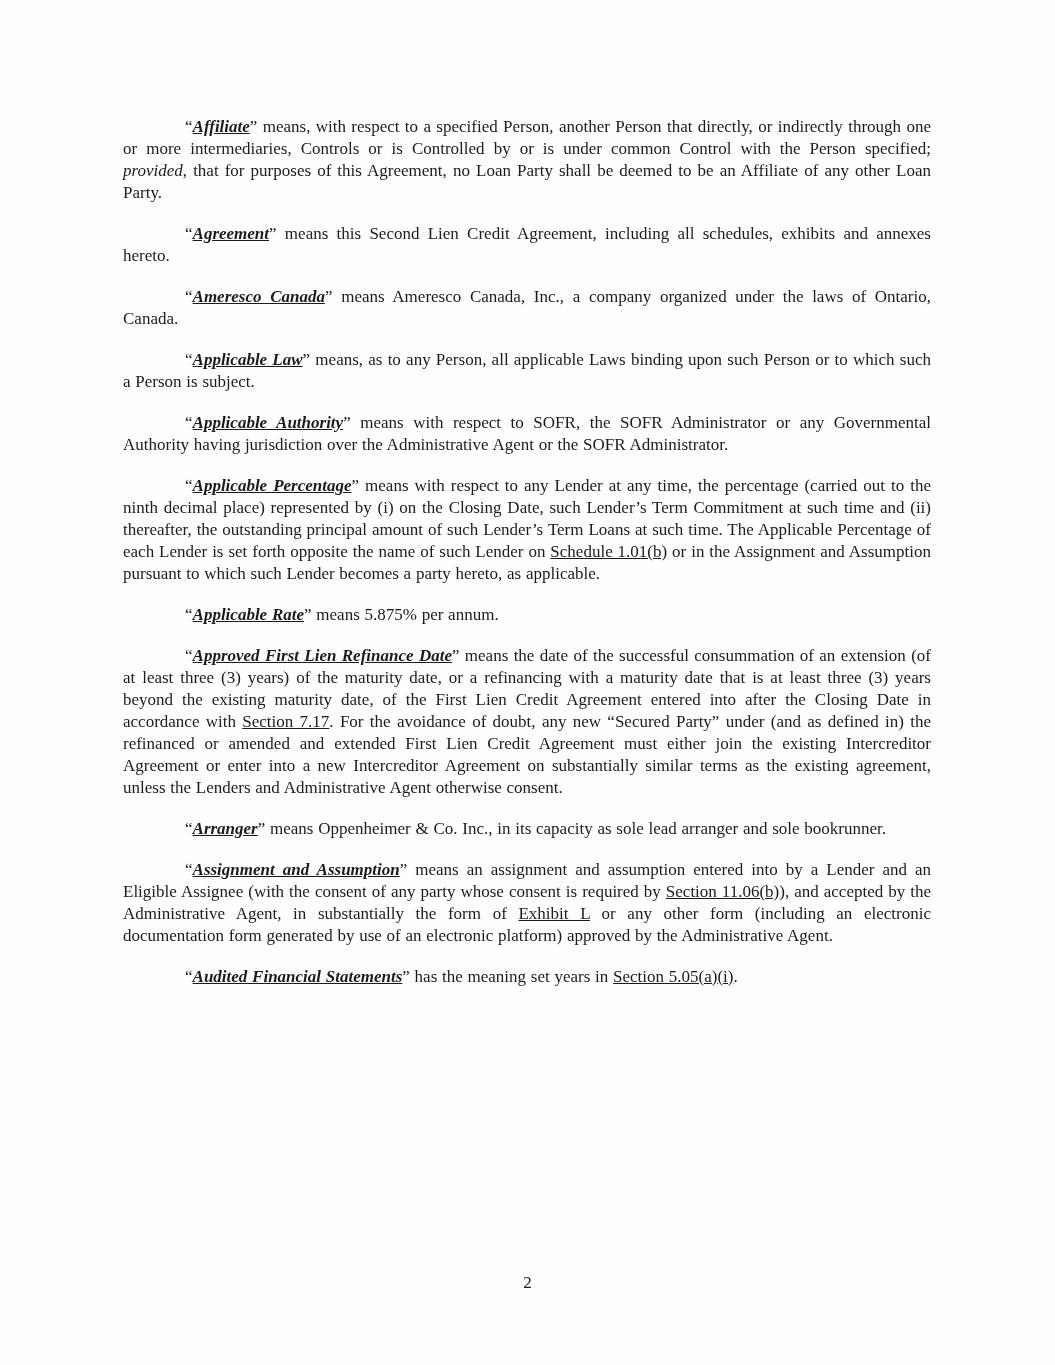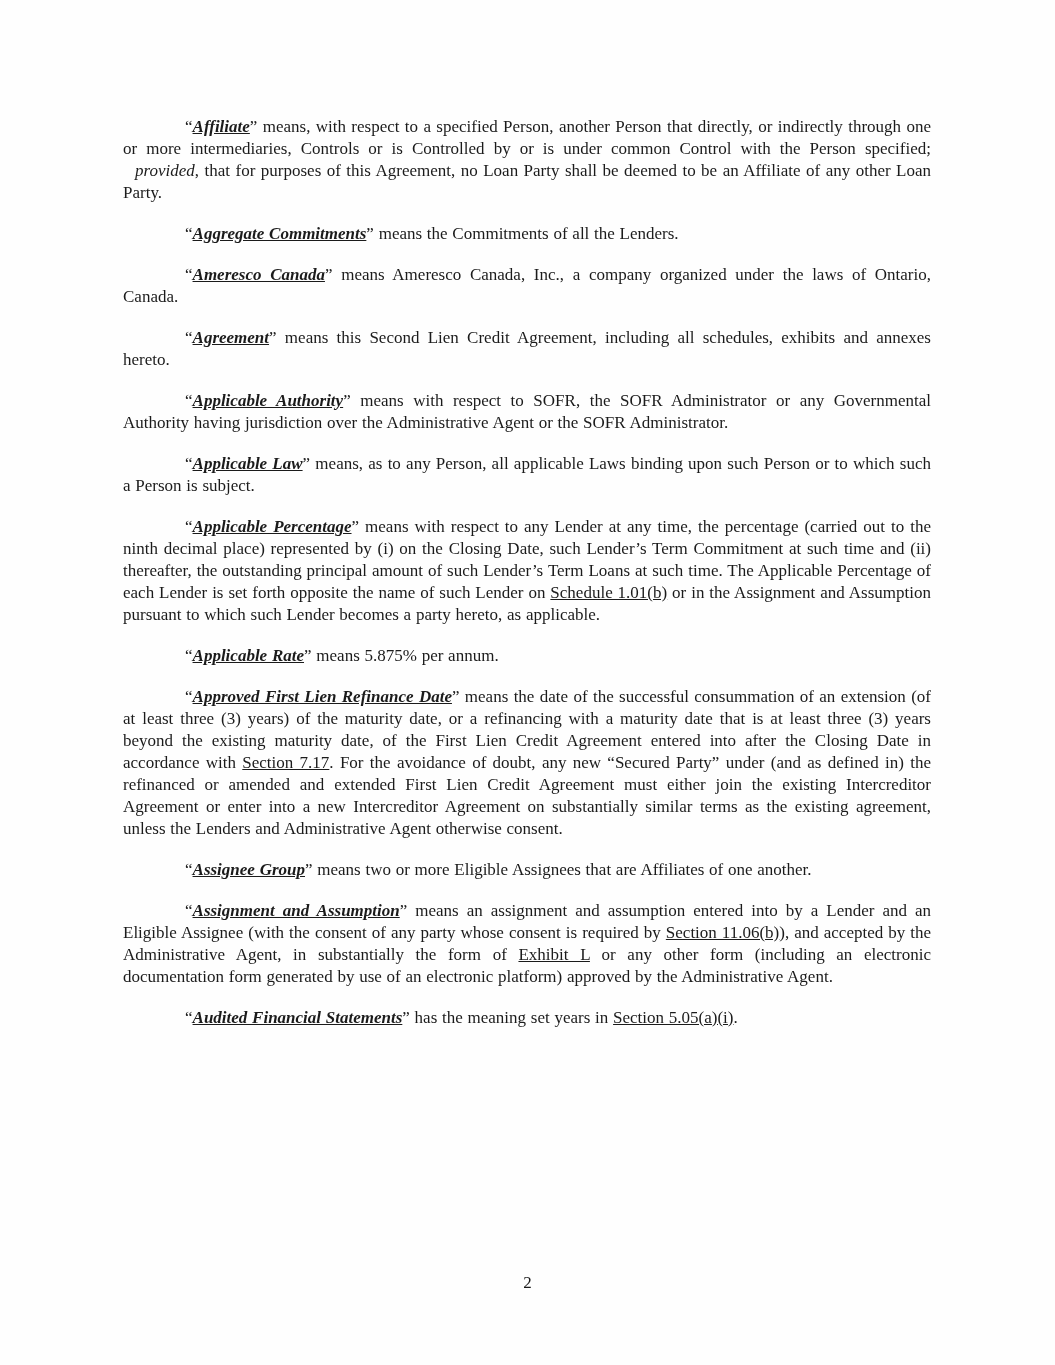--- a/index.html
+++ b/index.html
@@ -28,45 +28,44 @@
     line-height: 22px;
     word-spacing: 0.5px;
   }
   .r  { }
   .term {
     font-weight: bold;
     font-style: italic;
     text-decoration: underline;
     margin-top: 24px;
   }
-  .it { font-style: italic; margin-left: 12px; }
+  .it { font-style: italic; }
   .ref { text-decoration: underline; }
   .page-footer {
     position: absolute;
     top: 1272px;
     left: 0;
     width: 100%;
     text-align: center;
     font-size: 17px;
     line-height: 22px;
   }
 </style>
 </head>
 <body>
 
 <div class="page">
   <main class="page-content">
 
   <p class="para"><span class="r">“</span><span class="term">Affiliate</span><span class="r">” means, with respect to a specified Person, another Person that directly, or indirectly through one or more intermediaries, Controls or is Controlled by or is under common Control with the Person specified; </span><span class="it">provided</span><span class="r">, that for purposes of this Agreement, no Loan Party shall be deemed to be an Affiliate of any other Loan Party.</span></p>
-      <p class="para"><span class="r">“</span><span class="term">Aggregate Commitments</span><span class="r">” means the Commitments of all the Lenders.</span></p>
+      <p class="para"><span class="r">“</span><span class="term">Agreement</span><span class="r">” means this Second Lien Credit Agreement, including all schedules, exhibits and annexes hereto.</span></p>
       <p class="para"><span class="r">“</span><span class="term">Ameresco Canada</span><span class="r">” means Ameresco Canada, Inc., a company organized under the laws of Ontario, Canada.</span></p>
-      <p class="para"><span class="r">“</span><span class="term">Agreement</span><span class="r">” means this Second Lien Credit Agreement, including all schedules, exhibits and annexes hereto.</span></p>
+      <p class="para"><span class="r">“</span><span class="term">Applicable Law</span><span class="r">” means, as to any Person, all applicable Laws binding upon such Person or to which such a Person is subject.</span></p>
       <p class="para"><span class="r">“</span><span class="term">Applicable Authority</span><span class="r">” means with respect to SOFR, the SOFR Administrator or any Governmental Authority having jurisdiction over the Administrative Agent or the SOFR Administrator.</span></p>
-      <p class="para"><span class="r">“</span><span class="term">Applicable Law</span><span class="r">” means, as to any Person, all applicable Laws binding upon such Person or to which such a Person is subject.</span></p>
       <p class="para"><span class="r">“</span><span class="term">Applicable Percentage</span><span class="r">” means with respect to any Lender at any time, the percentage (carried out to the ninth decimal place) represented by (i) on the Closing Date, such Lender’s Term Commitment at such time and (ii) thereafter, the outstanding principal amount of such Lender’s Term Loans at such time. The Applicable Percentage of each Lender is set forth opposite the name of such Lender on </span><span class="ref">Schedule 1.01(b)</span><span class="r"> or in the Assignment and Assumption pursuant to which such Lender becomes a party hereto, as applicable.</span></p>
       <p class="para"><span class="r">“</span><span class="term">Applicable Rate</span><span class="r">” means 5.875% per annum.</span></p>
       <p class="para"><span class="r">“</span><span class="term">Approved First Lien Refinance Date</span><span class="r">” means the date of the successful consummation of an extension (of at least three (3) years) of the maturity date, or a refinancing with a maturity date that is at least three (3) years beyond the existing maturity date, of the First Lien Credit Agreement entered into after the Closing Date in accordance with </span><span class="ref">Section 7.17</span><span class="r">.  For the avoidance of doubt, any new “Secured Party” under (and as defined in) the refinanced or amended and extended First Lien Credit Agreement must either join the existing Intercreditor Agreement or enter into a new Intercreditor Agreement on substantially similar terms as the existing agreement, unless the Lenders and Administrative Agent otherwise consent.</span></p>
-      <p class="para"><span class="r">“</span><span class="term">Assignee Group</span><span class="r">” means two or more Eligible Assignees that are Affiliates of one another.</span></p>
+      <p class="para"><span class="r">“</span><span class="term">Arranger</span><span class="r">” means Oppenheimer &amp; Co. Inc., in its capacity as sole lead arranger and sole bookrunner.</span></p>
       <p class="para"><span class="r">“</span><span class="term">Assignment and Assumption</span><span class="r">” means an assignment and assumption entered into by a Lender and an Eligible Assignee (with the consent of any party whose consent is required by </span><span class="ref">Section 11.06(b)</span><span class="r">), and accepted by the Administrative Agent, in substantially the form of </span><span class="ref">Exhibit L</span><span class="r"> or any other form (including an electronic documentation form generated by use of an electronic platform) approved by the Administrative Agent.</span></p>
       <p class="para"><span class="r">“</span><span class="term">Audited Financial Statements</span><span class="r">” has the meaning set years in </span><span class="ref">Section 5.05(a)(i)</span><span class="r">.</span></p>
     </main>
   <div class="page-footer">2</div>
 </div>
 
 </body></html>

